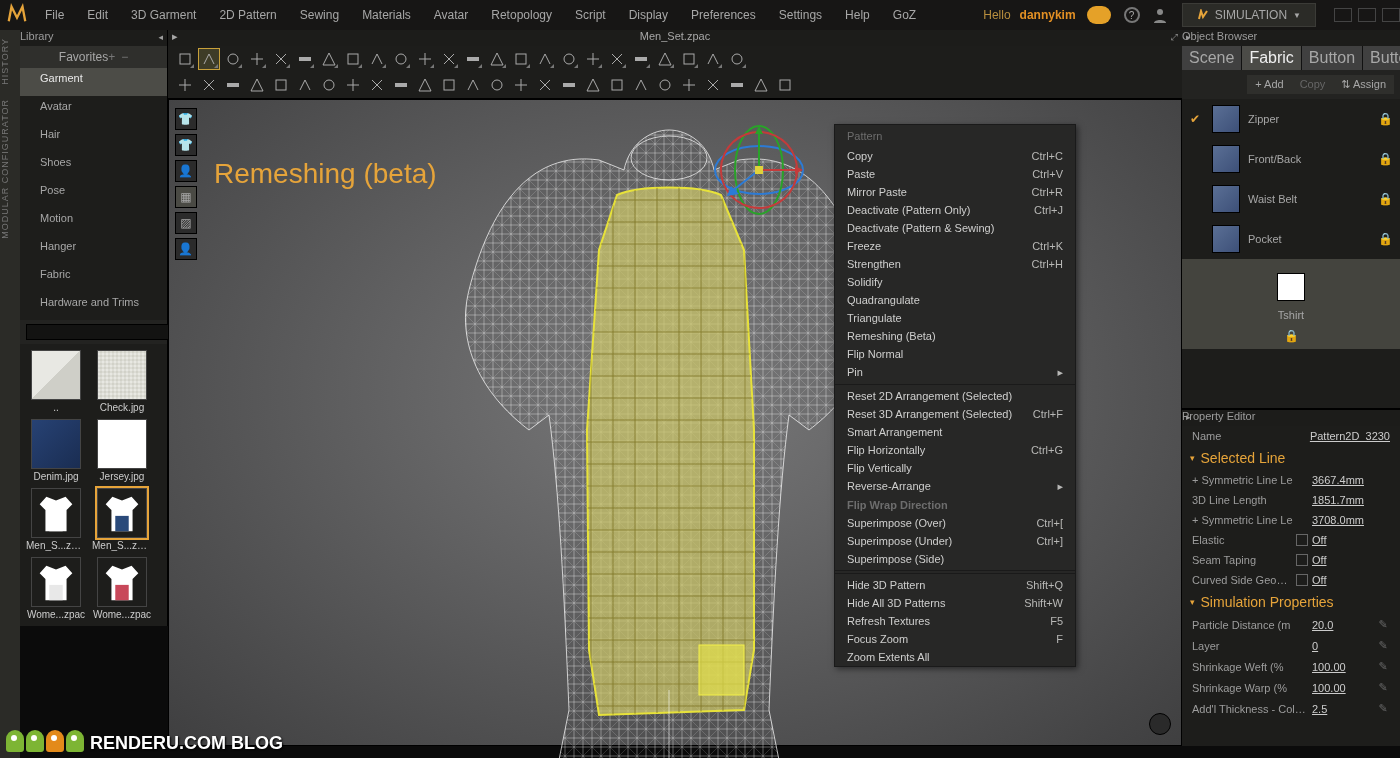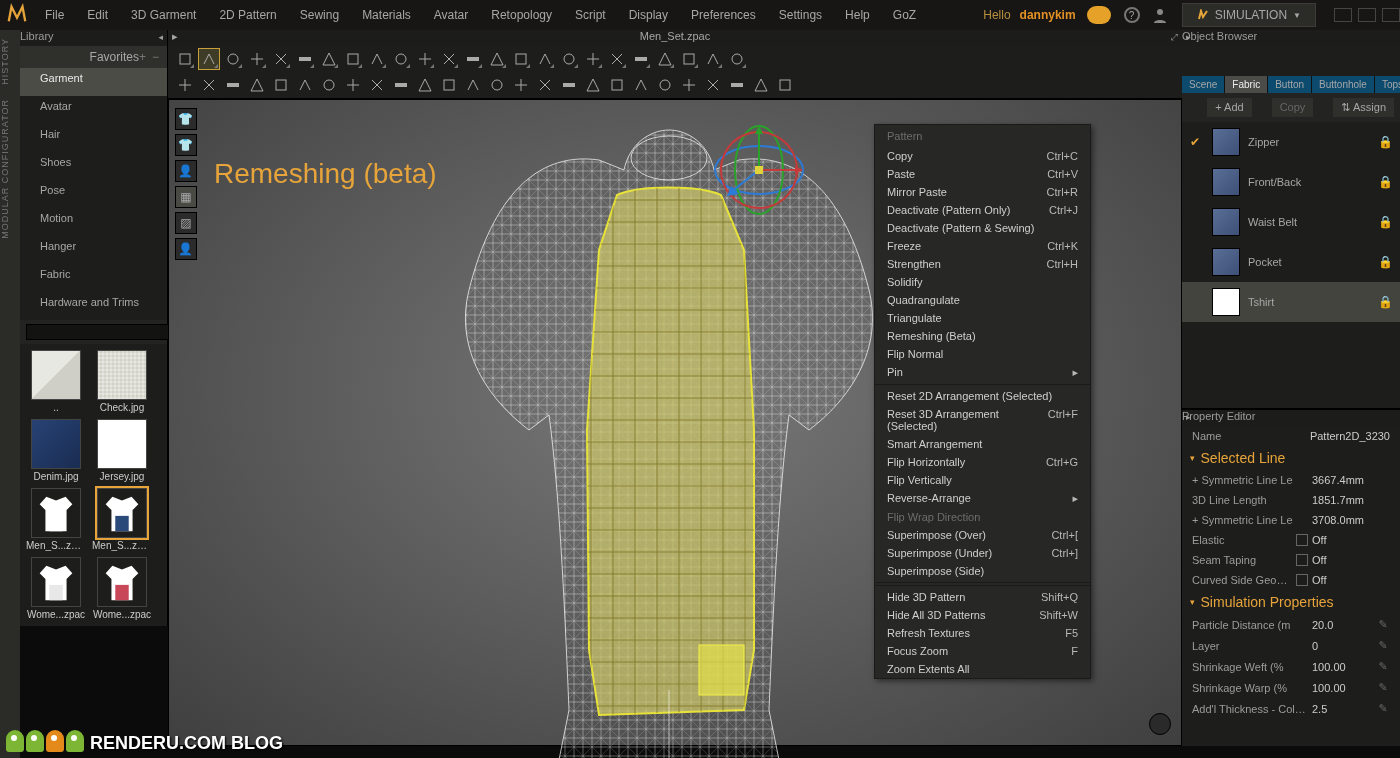--- a/index.html
+++ b/index.html
@@ -19,21 +19,21 @@
 
   
   .rail-left { position:absolute; left:0; top:30px; width:20px; height:728px; background:#2b2b27; }
   .rail-left .rot { writing-mode:vertical-rl; transform:rotate(180deg); font-size:9px; color:#777; margin-top:8px; letter-spacing:1px;}
 
   
   .library { position:absolute; left:20px; top:30px; width:148px; background:#1d1d1b; border-right:1px solid #000; }
   .panel-title { height:16px; background:#1c1c1a; text-align:left; font-size:11px; color:#9c9c9c; position:relative; }
   .panel-title .arrow { position:absolute; right:4px; top:2px; font-size:9px;}
   .panel-title .arrow-l { position:absolute; left:4px; top:2px; font-size:9px;}
-  .fav-header { background:#2f2f2c; padding:4px 8px; display:flex; align-items:center; justify-content:flex-end; }
+  .fav-header { background:#2f2f2c; padding:4px 8px; display:flex; align-items:center; justify-content:center; }
   .fav-header .tools { display:flex; gap:6px; color:#777;}
   .tree-item { padding:4px 10px 12px 20px; font-size:11px; cursor:default; }
   .tree-item.sel { background:#4c4c47; color:#e8e8e8;}
   .lib-search { display:flex; align-items:center; gap:4px; padding:4px 6px; background:#232321;}
   .lib-search input { flex:1; background:#131312; border:1px solid #000; height:16px; color:#aaa; font-size:11px; padding:0 4px;}
   .lib-search .sicon { width:14px; height:14px; border:1px solid #555; font-size:9px; display:flex;align-items:center;justify-content:center;}
   .lib-grid { display:flex; flex-wrap:wrap; gap:6px; padding:6px; }
   .thumb { width:60px; display:flex; flex-direction:column; align-items:center; gap:2px; }
   .thumb .box { width:50px; height:50px; border:1px solid #444; }
   .thumb .lbl { font-size:10px; color:#ccc; text-align:center; width:60px; overflow:hidden; text-overflow:ellipsis; white-space:nowrap;}
@@ -60,50 +60,50 @@
   .overlay-text { position:absolute; left:45px; top:58px; font-size:28px; color:#e6a43a; font-weight:300; }
 
   
   .mann { position:absolute; left:180px; top:-10px; width:640px; height:740px; }
   .mann svg { width:100%; height:100%; }
   .gizmo { position:absolute; left:540px; top:20px; width:100px; height:100px; }
   .corner-globe { position:absolute; right:10px; bottom:10px; width:22px;height:22px;border-radius:50%;background:#2a2a2a;border:1px solid #000;}
   .axis-cube { position:absolute; right:190px; top:28px; width:16px;height:16px; }
 
   
-  .ctxmenu { position:absolute; left:874px; top:124px; width:217px; background:#272726; border:1px solid #1a1a1a; box-shadow:2px 2px 6px rgba(0,0,0,.5); z-index:50;}
+  .ctxmenu { position:absolute; left:834px; top:124px; width:242px; background:#272726; border:1px solid #1a1a1a; box-shadow:2px 2px 6px rgba(0,0,0,.5); z-index:50;}
   .ctxmenu .hdr { color:#6d6d6d; padding:5px 12px; font-size:11px;}
   .ctxmenu .row { display:flex; justify-content:space-between; padding:3px 12px; font-size:11px; color:#cfcfce; cursor:default;}
-  .ctxmenu .row.dis { color:#6d6d6d;}
+  .ctxmenu .row.dis { color:#6d6d6d;font-weight:bold;}
   .ctxmenu .row .sc { color:#b8b8b6; font-size:11px;}
   .ctxmenu hr { border:none; border-top:1px solid #1a1a1a; margin:2px 0;}
 
   
   .rightcol { position:absolute; right:0; top:30px; width:218px; display:flex; flex-direction:column; height:716px; background:#1d1d1b;}
   .obj-panel { flex:0 0 380px; border-bottom:2px solid #000; display:flex; flex-direction:column;}
-  .obj-tabs { display:flex; background:#0c4a6e; font-size:10px;margin-top:30px;}
+  .obj-tabs { display:flex; background:#404040; font-size:16px;}
   .obj-tabs .t { padding:3px 7px; cursor:default; border-right:1px solid #111;}
   .obj-tabs .t.on { background:#4b4b47; color:#eee;}
-  .obj-toolbar { display:flex; gap:20px; justify-content:flex-end; padding:5px 6px; background:#232321; font-size:11px;}
+  .obj-toolbar { display:flex; gap:0; justify-content:flex-end; padding:5px 6px; background:#232321; font-size:11px;}
   .obj-toolbar .btn { background:#2f2f2c; padding:3px 8px; cursor:default;}
   .obj-toolbar .btn.dis { color:#666;}
   .obj-list { flex:1; overflow:hidden;}
   .obj-row { display:flex; align-items:center; padding:6px 8px; gap:8px;}
-  .obj-row.sel { background:#44443e;}
+  .obj-row.sel { background:#44443e;flex-direction:column;}
   .obj-row .chk { width:14px; color:#e6a43a; }
   .obj-row .sw { width:28px; height:28px; border:1px solid #000;}
   .obj-row .nm { flex:1; font-size:11px;}
   .obj-row .lock { width:14px; color:#666;}
   .sw.denim { background:linear-gradient(135deg,#5a6f95,#3d5078);}
   .sw.white { background:#fff;}
 
   .prop-panel { flex:1; display:flex; flex-direction:column;}
   .prop-row { display:flex; padding:4px 10px; font-size:11px; align-items:center;}
   .prop-row .k { flex:1; color:#9c9c9c; overflow:hidden; text-overflow:ellipsis; white-space:nowrap; padding-right:6px;}
-  .prop-row .v { width:64px; text-align:left; color:#ccc;}
+  .prop-row .v { width:64px; text-align:left; color:#ccc;text-decoration:underline;}
   .prop-row .ic { width:14px; text-align:center; color:#666;}
   .prop-sec { color:#e6a43a; padding:4px 8px; font-size:14px; display:flex; align-items:center; gap:6px;}
   .prop-sec::before { content:"▾"; font-size:9px;}
   .prop-row .cb { width:12px;height:12px;border:1px solid #666;display:inline-block;margin-right:4px;vertical-align:middle;}
 
   
   .watermark { position:absolute; left:6px; bottom:4px; font-size:18px; font-weight:bold; color:#fff; font-family: Arial Black, sans-serif; display:flex;align-items:flex-end;gap:6px; z-index:100; text-shadow:1px 1px 2px #000;}
   .watermark .eyes { display:flex; gap:2px; margin-bottom:2px;}
   .watermark .eye { width:18px;height:22px;border-radius:9px 9px 3px 3px;position:relative;}
   .watermark .eye.g { background:#7db534;}

